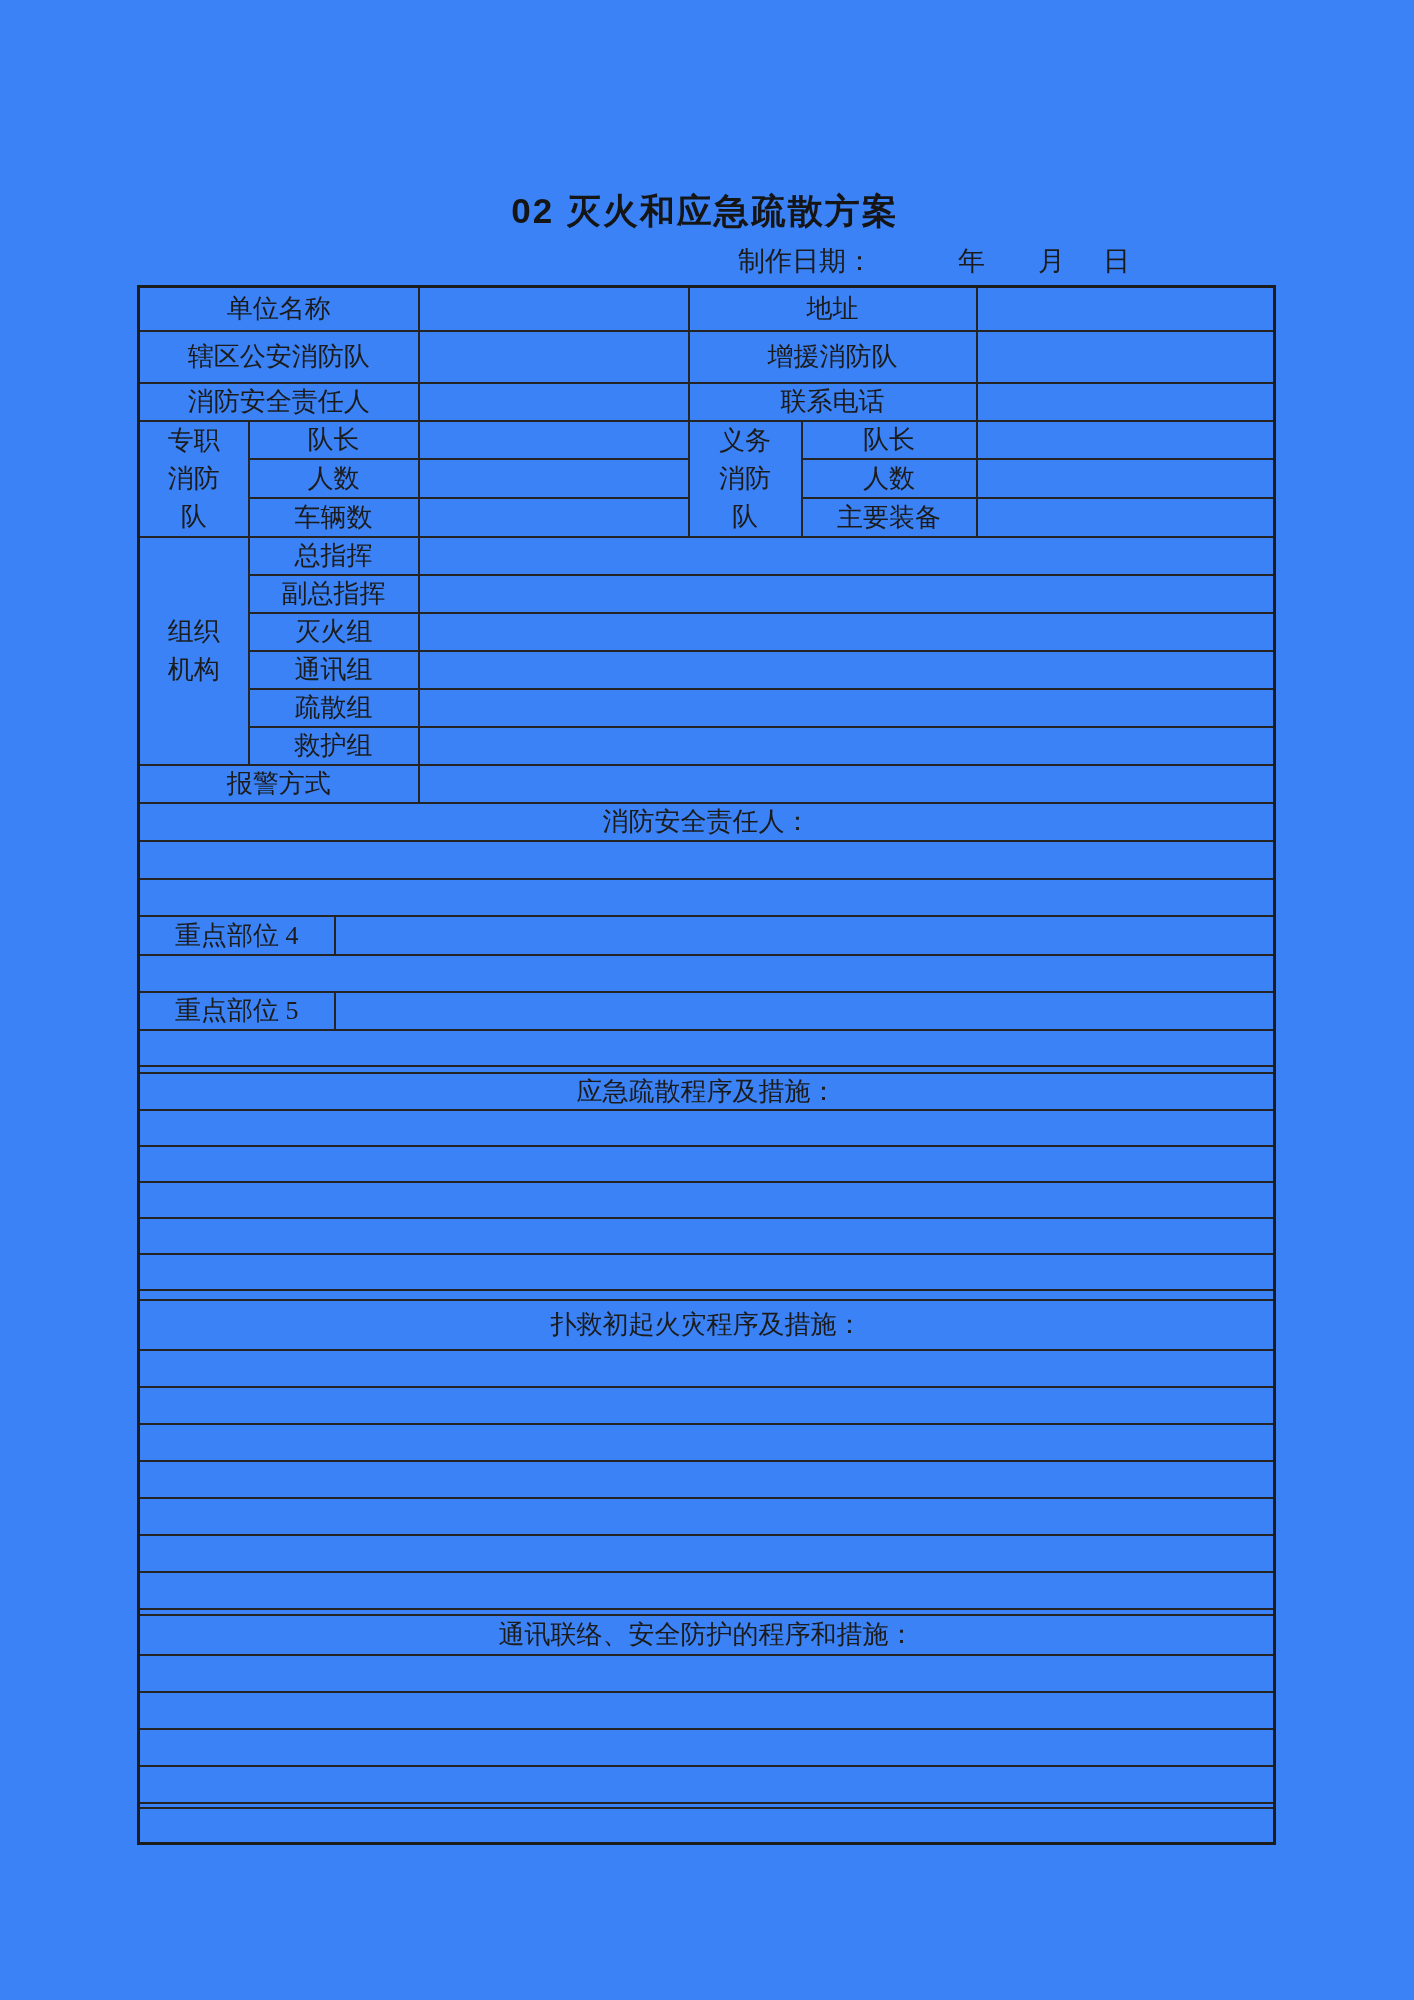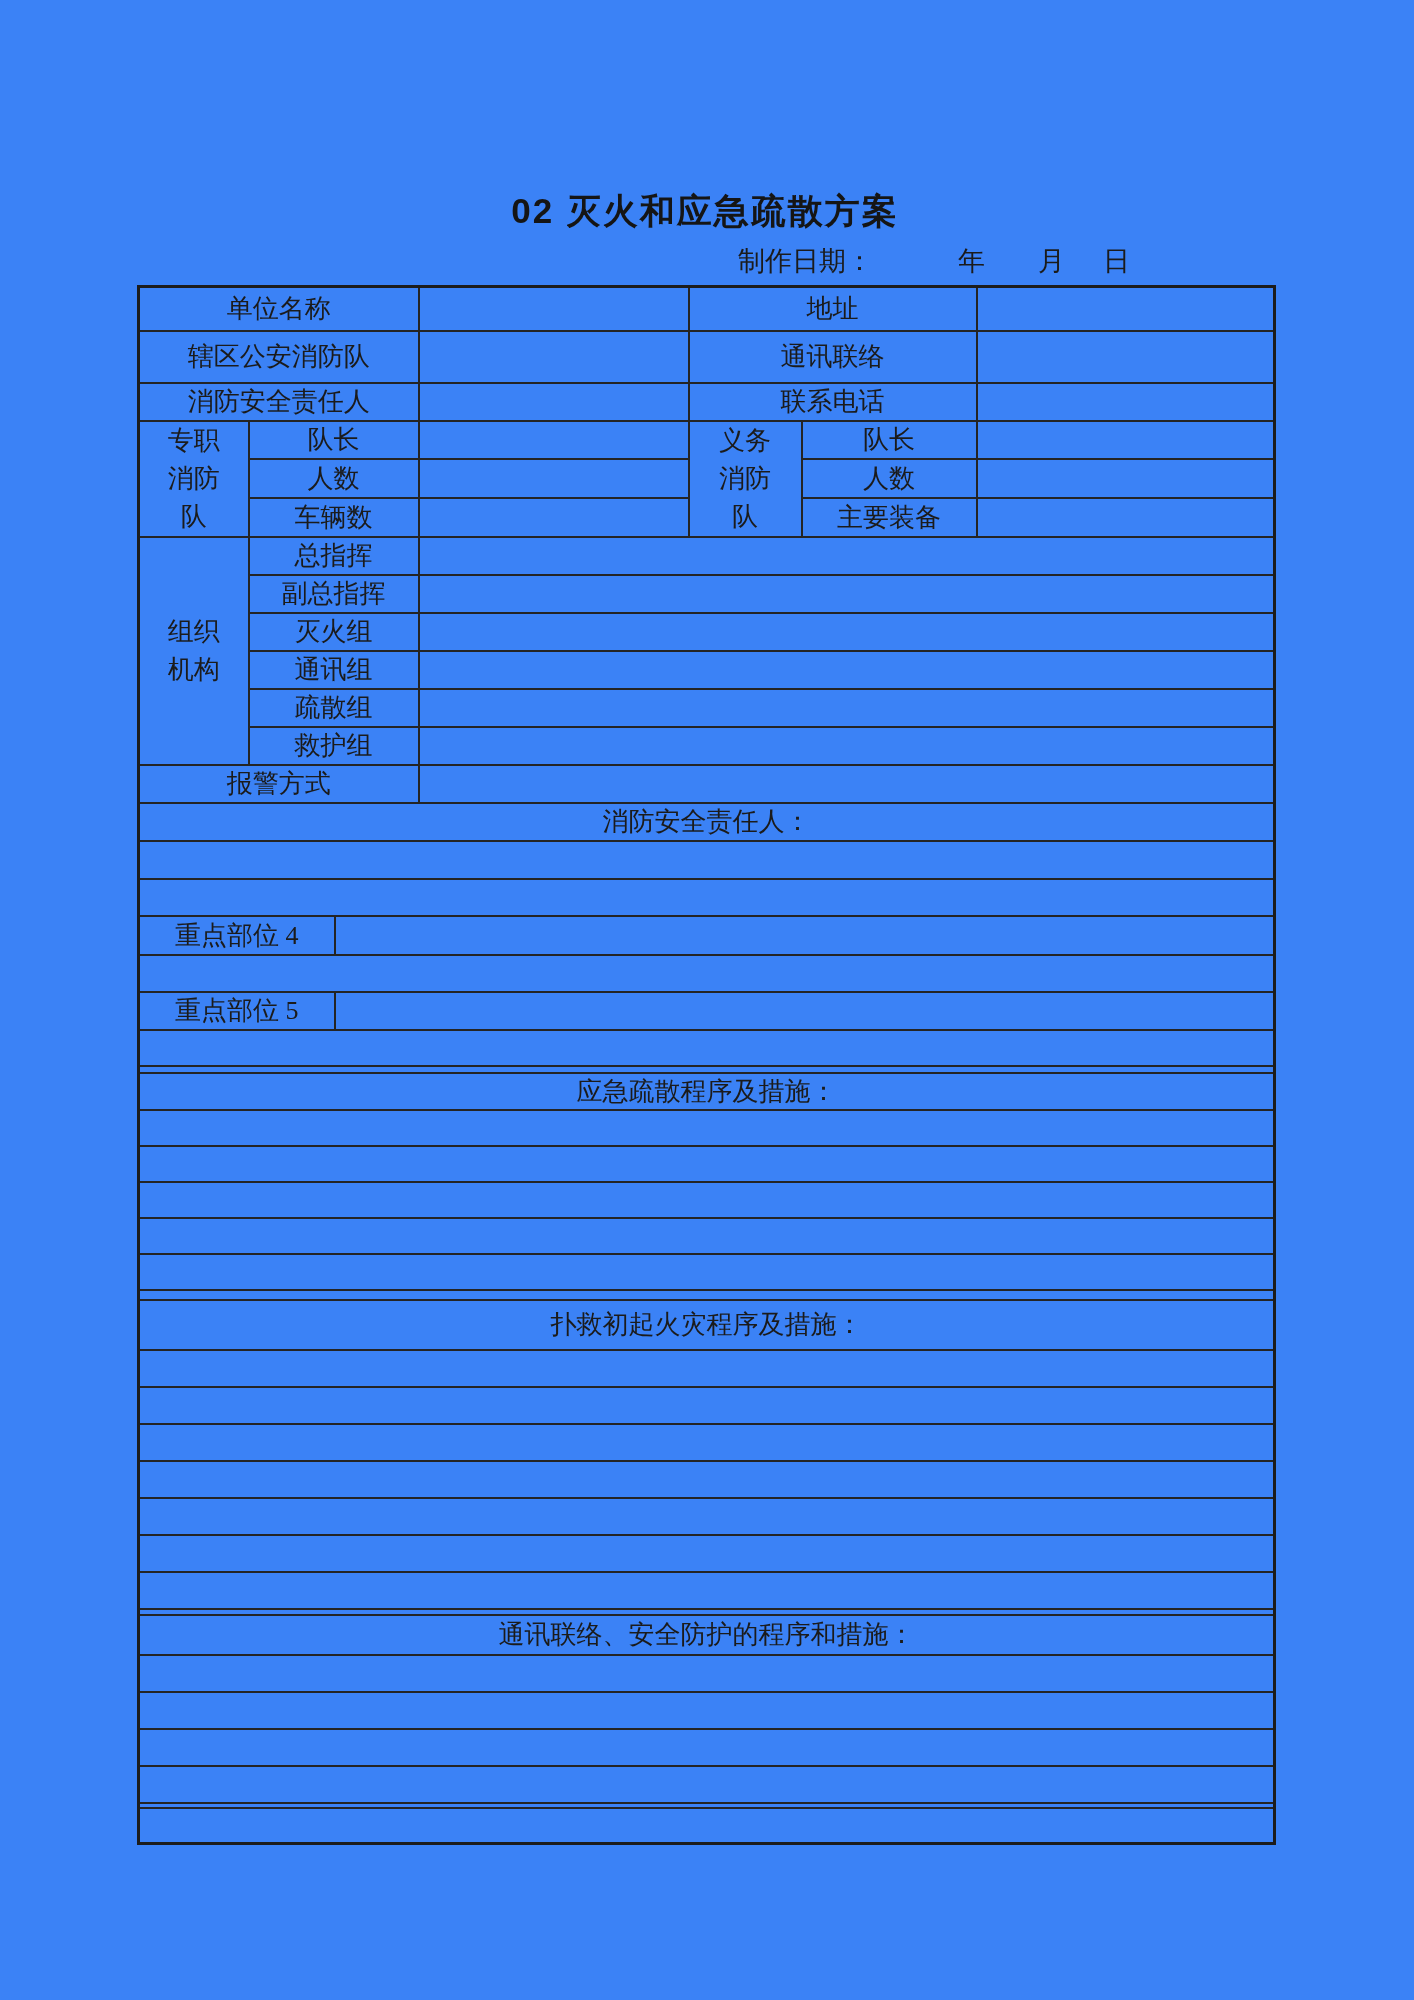--- a/index.html
+++ b/index.html
@@ -100,21 +100,21 @@
       <tr style="height:44px">
         <td colspan="3">单位名称</td>
         <td></td>
         <td colspan="2">地址</td>
         <td></td>
       </tr>
 
       <tr style="height:52px">
         <td colspan="3">辖区公安消防队</td>
         <td></td>
-        <td colspan="2">通讯联络</td>
+        <td colspan="2">增援消防队</td>
         <td></td>
       </tr>
 
       <tr style="height:38px">
         <td colspan="3">消防安全责任人</td>
         <td></td>
         <td colspan="2">联系电话</td>
         <td></td>
       </tr>
 

